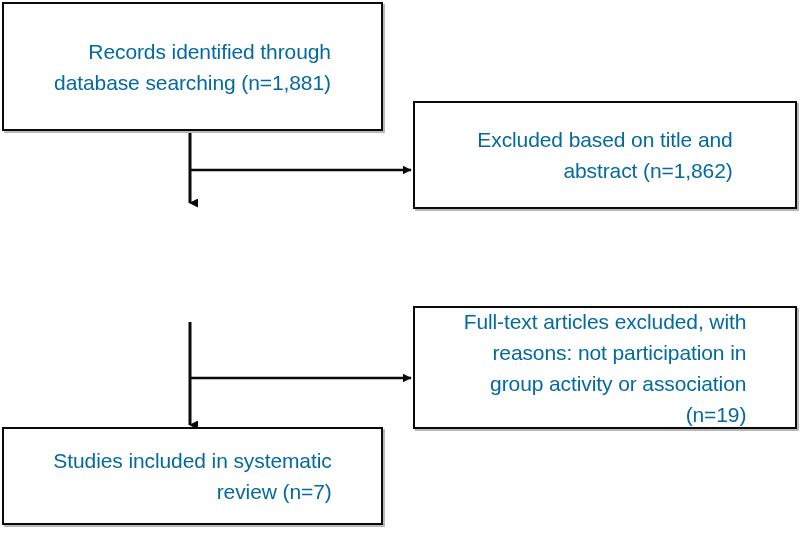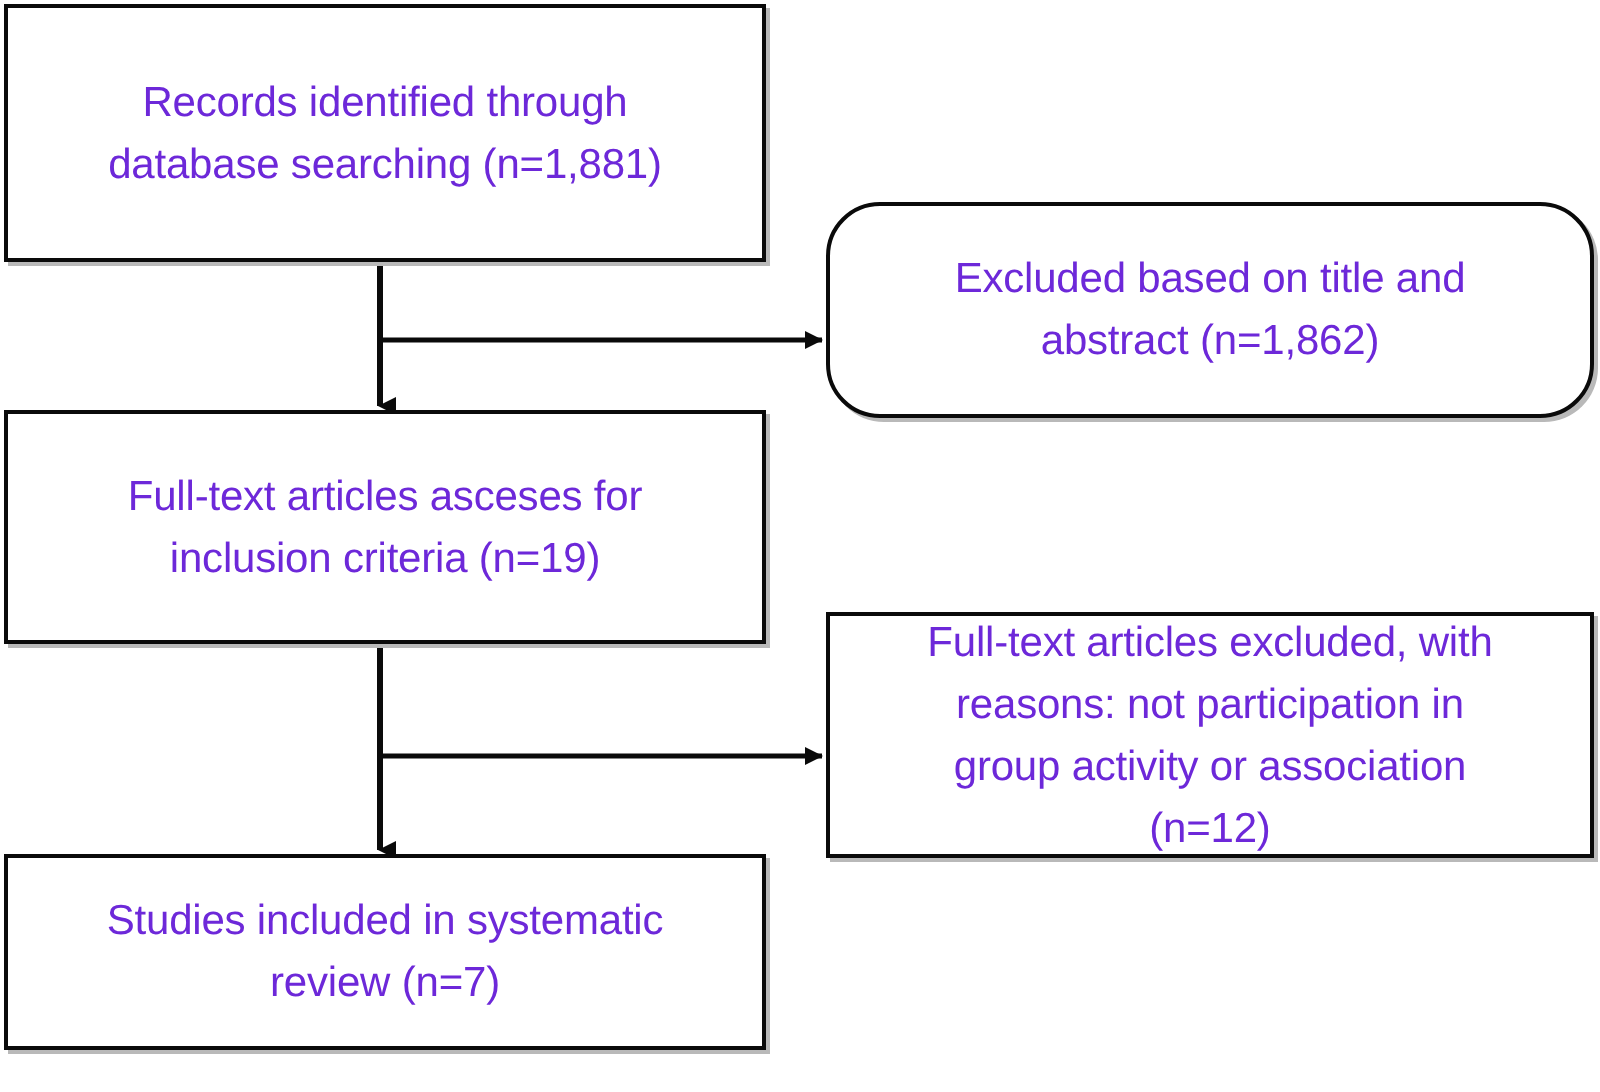--- a/index.html
+++ b/index.html
@@ -22,36 +22,37 @@
     border: 2px solid #0a0a0a;
     box-shadow: 2px 2px 0 0 #b9b9b9;
     display: flex;
     align-items: center;
     justify-content: center;
     text-align: center;
   }
   .box-text {
     font-size: 21px;
     line-height: 31px;
-    color: #6d28d9;
+    color: #0369a1;
     letter-spacing: -0.1px;
     white-space: pre-line;
     padding: 0 10px;
+    text-align: right;
   }
   #connectors {
     position: absolute;
     left: 0;
     top: 0;
     width: 800px;
     height: 546px;
     pointer-events: none;
   }
   
   #box-records        { left: 2px;   top: 2px;   width: 381px; height: 129px; }
-  #box-excluded-title { left: 413px; top: 101px; width: 384px; height: 108px; border-radius: 27px; }
+  #box-excluded-title { left: 413px; top: 101px; width: 384px; height: 108px; }
   #box-fulltext       { left: 2px;   top: 205px; width: 381px; height: 117px; }
   #box-excluded-reasons { left: 413px; top: 306px; width: 384px; height: 123px; }
   #box-included       { left: 2px;   top: 427px; width: 381px; height: 98px; }
 </style>
 </head>
 <body>
 
 <div id="diagram">
 
   <svg id="connectors" viewBox="0 0 800 546" width="800" height="546" xmlns="http://www.w3.org/2000/svg">
@@ -76,30 +77,26 @@
   <div class="flow-box" id="box-records">
     <span class="box-text">Records identified through
 database searching (n=1,881)</span>
   </div>
 
   <div class="flow-box" id="box-excluded-title">
     <span class="box-text">Excluded based on title and
 abstract (n=1,862)</span>
   </div>
 
-  <div class="flow-box" id="box-fulltext">
-    <span class="box-text">Full-text articles asceses for
-inclusion criteria (n=19)</span>
-  </div>
 
   <div class="flow-box" id="box-excluded-reasons">
     <span class="box-text">Full-text articles excluded, with
 reasons: not participation in
 group activity or association
-(n=12)</span>
+(n=19)</span>
   </div>
 
   <div class="flow-box" id="box-included">
     <span class="box-text">Studies included in systematic
 review (n=7)</span>
   </div>
 
 </div>
 
 </body></html>

